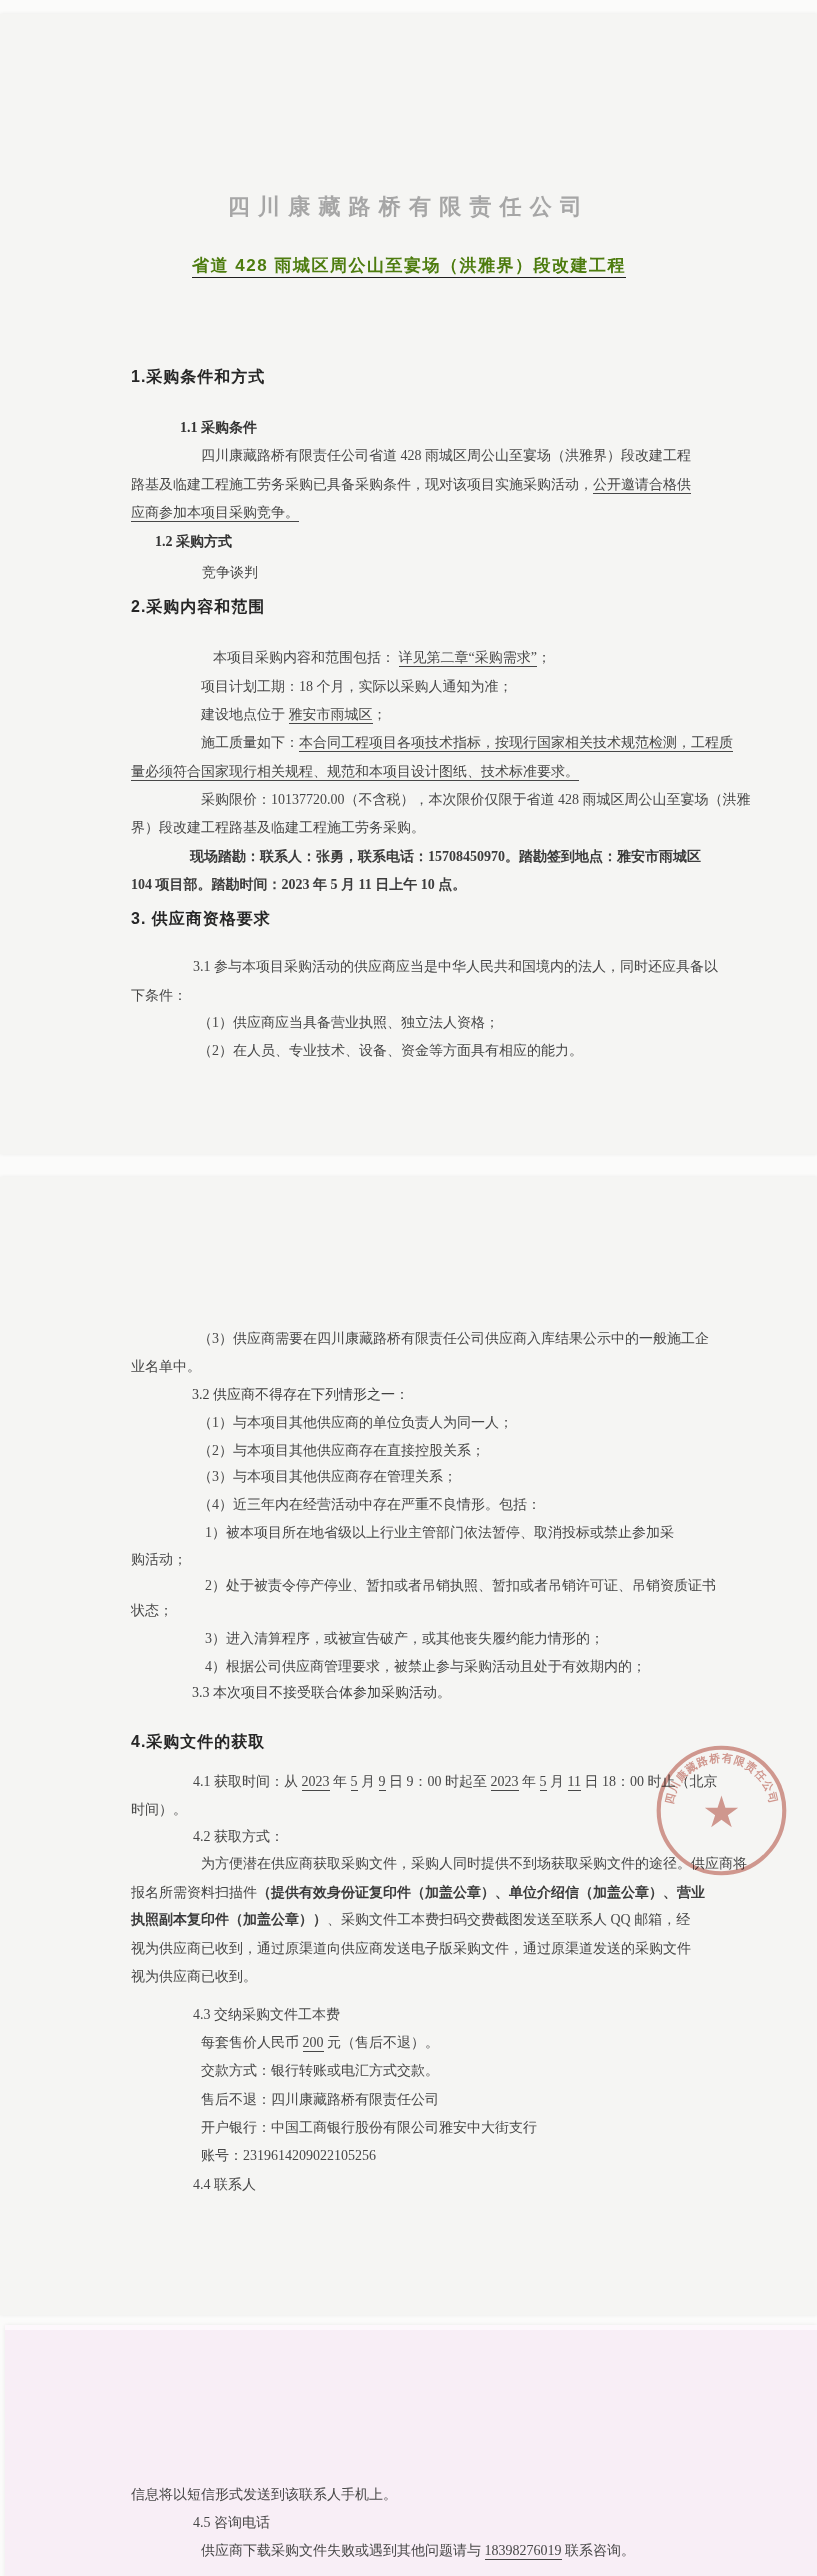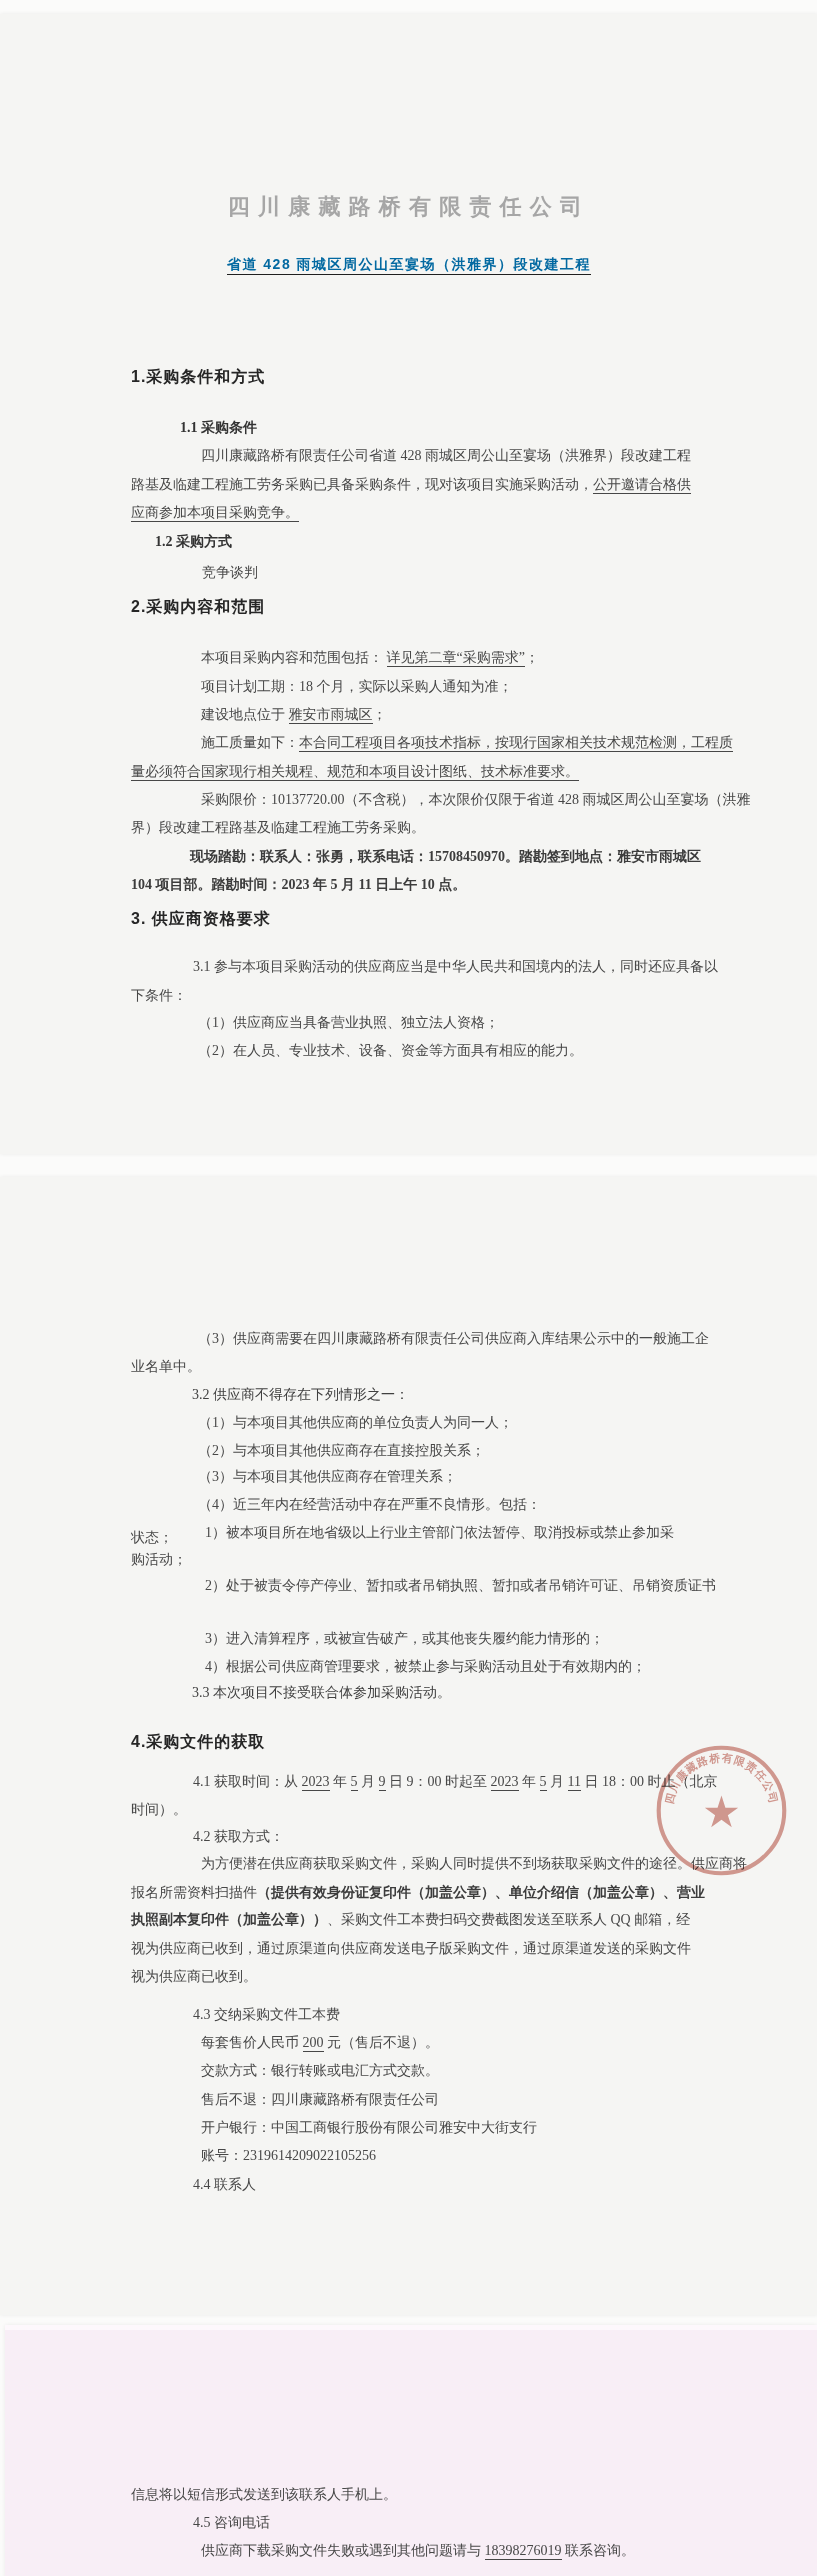--- a/index.html
+++ b/index.html
@@ -13,22 +13,22 @@
   .line span{display:inline;}
   .u{border-bottom:1px solid currentColor;padding-bottom:0.5px;}
   .b{font-weight:bold;color:#3c3c3c;}
   .h-big{font-family:"Liberation Sans","DejaVu Sans",sans-serif;font-size:16px;font-weight:bold;
          color:#262626;letter-spacing:1px;}
   .h-sub{font-size:14px;color:#404040;}
   .h-sub-b{font-weight:bold;color:#333;}
   .center{left:0;width:100%;text-align:center;}
   .title-gray{font-family:"Liberation Sans","DejaVu Sans",sans-serif;font-size:22px;font-weight:bold;
               color:#a6a6a6;letter-spacing:8.2px;}
-  .title-main{font-family:"Liberation Sans","DejaVu Sans",sans-serif;font-size:14px;font-weight:bold;
-              color:#0369a1;letter-spacing:1.5px;}
+  .title-main{font-family:"Liberation Sans","DejaVu Sans",sans-serif;font-size:17px;font-weight:bold;
+              color:#4d7c0f;letter-spacing:1.5px;}
   .title-main .tu{border-bottom:1.5px solid #1f1f1f;padding-bottom:2.1px;}
   .seal{position:absolute;mix-blend-mode:multiply;}
   .seal text{font-family:"Liberation Sans","DejaVu Sans",sans-serif;font-weight:bold;}
 </style>
 </head>
 <body>
 
 <div id="doc">
 
   <div class="page pg12" style="top:14.4px;height:1140px"></div>
@@ -42,21 +42,21 @@
   <div class="line h-sub h-sub-b" style="left:180px;top:420px">1.1 采购条件</div>
 
   <div class="line" style="left:201px;top:448px">四川康藏路桥有限责任公司省道 428 雨城区周公山至宴场（洪雅界）段改建工程</div>
   <div class="line" style="left:131px;top:477px"><span>路基及临建工程施工劳务采购已具备采购条件，现对该项目实施采购活动，</span><span class="u">公开邀请合格供</span></div>
   <div class="line" style="left:131px;top:505px"><span class="u">应商参加本项目采购竞争。</span></div>
 
   <div class="line h-sub h-sub-b" style="left:155px;top:534px">1.2 采购方式</div>
   <div class="line" style="left:202px;top:565px">竞争谈判</div>
 
   <div class="line h-big" style="left:131px;top:597px">2.采购内容和范围</div>
-  <div class="line" style="left:201px;top:650px"><span>本项目采购内容和范围包括： </span><span class="u">详见第二章“采购需求”</span><span>；</span></div>
+  <div class="line" style="left:213px;top:650px"><span>本项目采购内容和范围包括： </span><span class="u">详见第二章“采购需求”</span><span>；</span></div>
   <div class="line" style="left:201px;top:679px">项目计划工期：18 个月，实际以采购人通知为准；</div>
   <div class="line" style="left:201px;top:707px"><span>建设地点位于 </span><span class="u">雅安市雨城区</span><span>；</span></div>
   <div class="line" style="left:201px;top:735px"><span>施工质量如下：</span><span class="u">本合同工程项目各项技术指标，按现行国家相关技术规范检测，工程质</span></div>
   <div class="line" style="left:131px;top:764px"><span class="u">量必须符合国家现行相关规程、规范和本项目设计图纸、技术标准要求。</span></div>
   <div class="line" style="left:201px;top:792px">采购限价：10137720.00（不含税），本次限价仅限于省道 428 雨城区周公山至宴场（洪雅</div>
   <div class="line" style="left:131px;top:820px">界）段改建工程路基及临建工程施工劳务采购。</div>
   <div class="line b" style="left:190px;top:849px">现场踏勘：联系人：张勇，联系电话：15708450970。踏勘签到地点：雅安市雨城区</div>
   <div class="line b" style="left:131px;top:877px">104 项目部。踏勘时间：2023 年 5 月 11 日上午 10 点。</div>
 
   <div class="line h-big" style="left:131px;top:909px">3. 供应商资格要求</div>
@@ -68,21 +68,21 @@
   <div class="line" style="left:198px;top:1331px">（3）供应商需要在四川康藏路桥有限责任公司供应商入库结果公示中的一般施工企</div>
   <div class="line" style="left:131px;top:1359px">业名单中。</div>
   <div class="line h-sub" style="left:192px;top:1387px">3.2 供应商不得存在下列情形之一：</div>
   <div class="line" style="left:198px;top:1415px">（1）与本项目其他供应商的单位负责人为同一人；</div>
   <div class="line" style="left:198px;top:1443px">（2）与本项目其他供应商存在直接控股关系；</div>
   <div class="line" style="left:198px;top:1469px">（3）与本项目其他供应商存在管理关系；</div>
   <div class="line" style="left:198px;top:1497px">（4）近三年内在经营活动中存在严重不良情形。包括：</div>
   <div class="line" style="left:205px;top:1525px">1）被本项目所在地省级以上行业主管部门依法暂停、取消投标或禁止参加采</div>
   <div class="line" style="left:131px;top:1552px">购活动；</div>
   <div class="line" style="left:205px;top:1578px">2）处于被责令停产停业、暂扣或者吊销执照、暂扣或者吊销许可证、吊销资质证书</div>
-  <div class="line" style="left:131px;top:1530px">状态；</div>
+  <div class="line" style="left:131px;top:1603px">状态；</div>
   <div class="line" style="left:205px;top:1631px">3）进入清算程序，或被宣告破产，或其他丧失履约能力情形的；</div>
   <div class="line" style="left:205px;top:1659px">4）根据公司供应商管理要求，被禁止参与采购活动且处于有效期内的；</div>
   <div class="line h-sub" style="left:192px;top:1685px">3.3 本次项目不接受联合体参加采购活动。</div>
 
   <div class="line h-big" style="left:131px;top:1732px">4.采购文件的获取</div>
   <div class="line" style="left:193px;top:1774px"><span>4.1 获取时间：从 </span><span class="u">2023</span><span> 年 </span><span class="u">5</span><span> 月 </span><span class="u">9</span><span> 日 9：00 时起至 </span><span class="u">2023</span><span> 年 </span><span class="u">5</span><span> 月 </span><span class="u">11</span><span> 日 18：00 时止（北京</span></div>
   <div class="line" style="left:131px;top:1802px">时间）。</div>
   <div class="line" style="left:193px;top:1829px">4.2 获取方式：</div>
   <div class="line" style="left:201px;top:1856px">为方便潜在供应商获取采购文件，采购人同时提供不到场获取采购文件的途径。供应商将</div>
   <div class="line" style="left:131px;top:1885px"><span>报名所需资料扫描件</span><span class="b">（提供有效身份证复印件（加盖公章）、单位介绍信（加盖公章）、营业</span></div>

